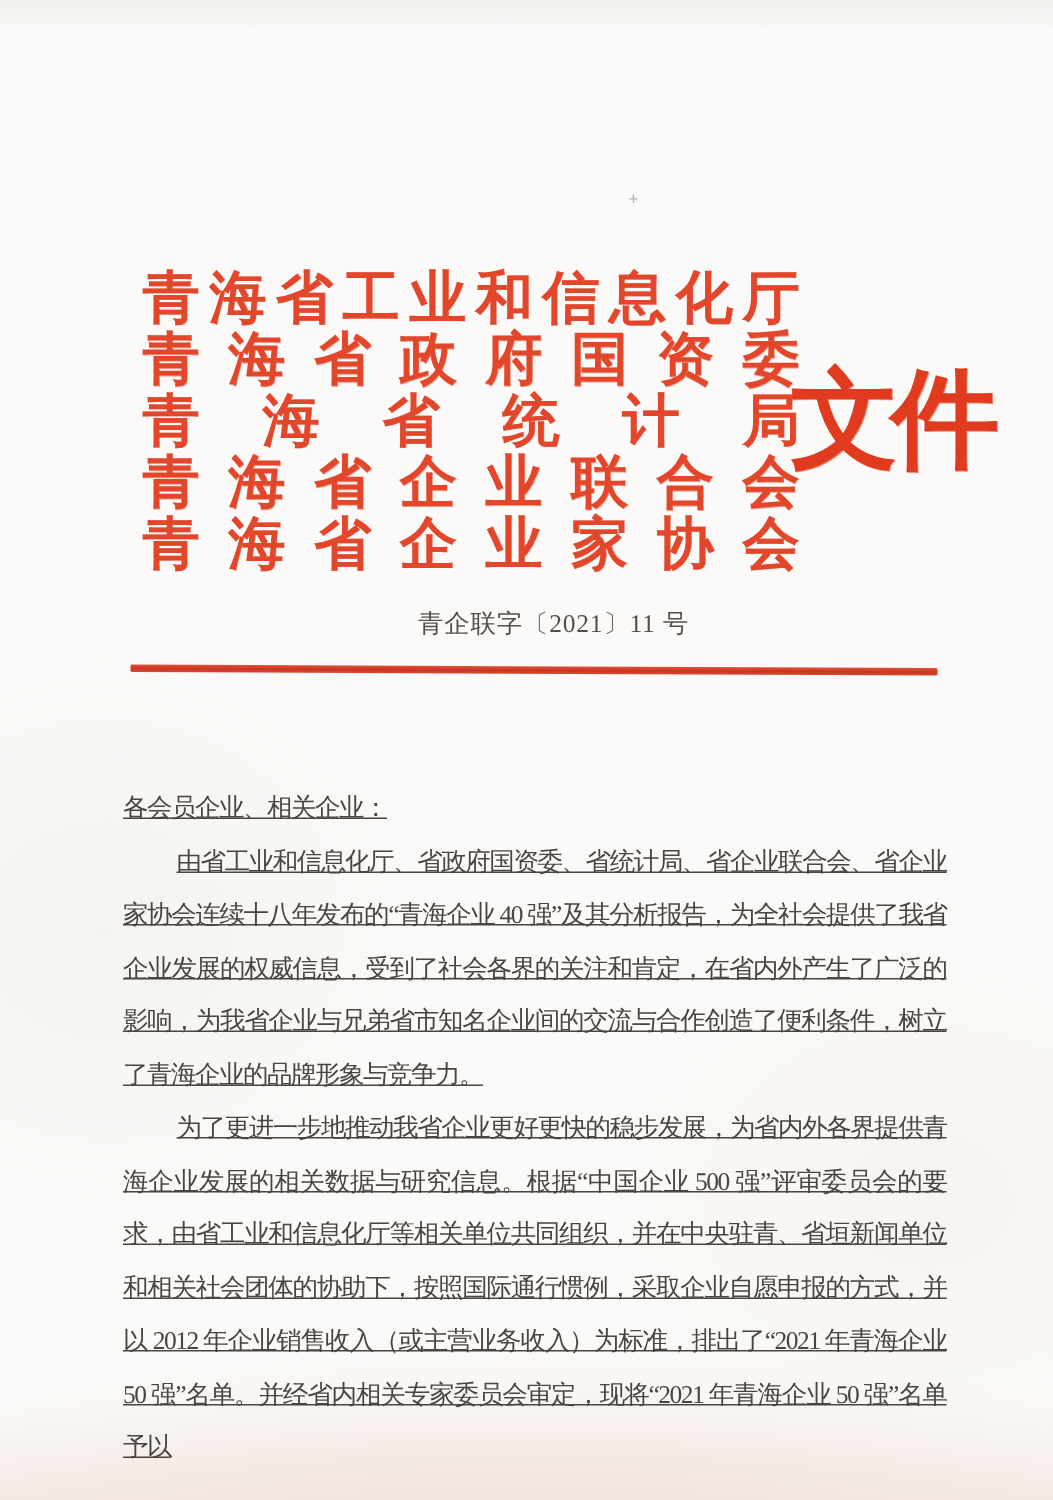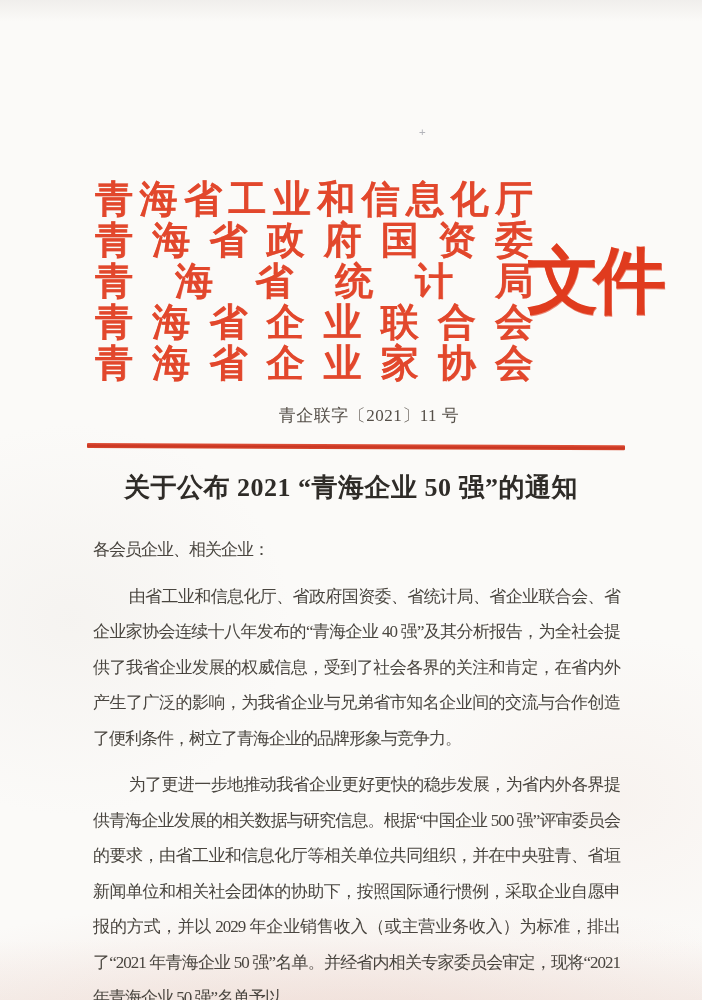--- a/index.html
+++ b/index.html
@@ -100,21 +100,22 @@
     left: 82px;
     top: 521px;
     width: 549px;
     font-size: 17px;
     line-height: 35.5px;
     letter-spacing: -1px;
     color: #49453f;
     text-align: justify;
   }
   .body-block p {
-    margin: 11px;
+    margin: 0;
+    text-decoration: underline;
   }
   .para {
     text-indent: 2.1em;
   }
 
   
   .speck {
     position: absolute;
     left: 419px;
     top: 126px;
@@ -181,23 +182,22 @@
         <span>会</span>
       </div>
   </div>
 
   <div class="wenjian">文件</div>
 
   <div class="doc-number">青企联字〔2021〕11 号</div>
 
   <div class="red-rule"></div>
 
-  <h1 class="title">关于公布 2021 “青海企业 50 强”的通知</h1>
 
   <div class="body-block">
     <p class="salutation">各会员企业、相关企业：</p>
     <p class="para">由省工业和信息化厅、省政府国资委、省统计局、省企业联合会、省企业家协会连续十八年发布的“青海企业 40 强”及其分析报告，为全社会提供了我省企业发展的权威信息，受到了社会各界的关注和肯定，在省内外产生了广泛的影响，为我省企业与兄弟省市知名企业间的交流与合作创造了便利条件，树立了青海企业的品牌形象与竞争力。</p>
-    <p class="para">为了更进一步地推动我省企业更好更快的稳步发展，为省内外各界提供青海企业发展的相关数据与研究信息。根据“中国企业 500 强”评审委员会的要求，由省工业和信息化厅等相关单位共同组织，并在中央驻青、省垣新闻单位和相关社会团体的协助下，按照国际通行惯例，采取企业自愿申报的方式，并以 2029 年企业销售收入（或主营业务收入）为标准，排出了“2021 年青海企业 50 强”名单。并经省内相关专家委员会审定，现将“2021 年青海企业 50 强”名单予以</p>
+    <p class="para">为了更进一步地推动我省企业更好更快的稳步发展，为省内外各界提供青海企业发展的相关数据与研究信息。根据“中国企业 500 强”评审委员会的要求，由省工业和信息化厅等相关单位共同组织，并在中央驻青、省垣新闻单位和相关社会团体的协助下，按照国际通行惯例，采取企业自愿申报的方式，并以 2012 年企业销售收入（或主营业务收入）为标准，排出了“2021 年青海企业 50 强”名单。并经省内相关专家委员会审定，现将“2021 年青海企业 50 强”名单予以</p>
   </div>
 
   <div class="speck">+</div>
 
 </div>
 
 </body></html>

